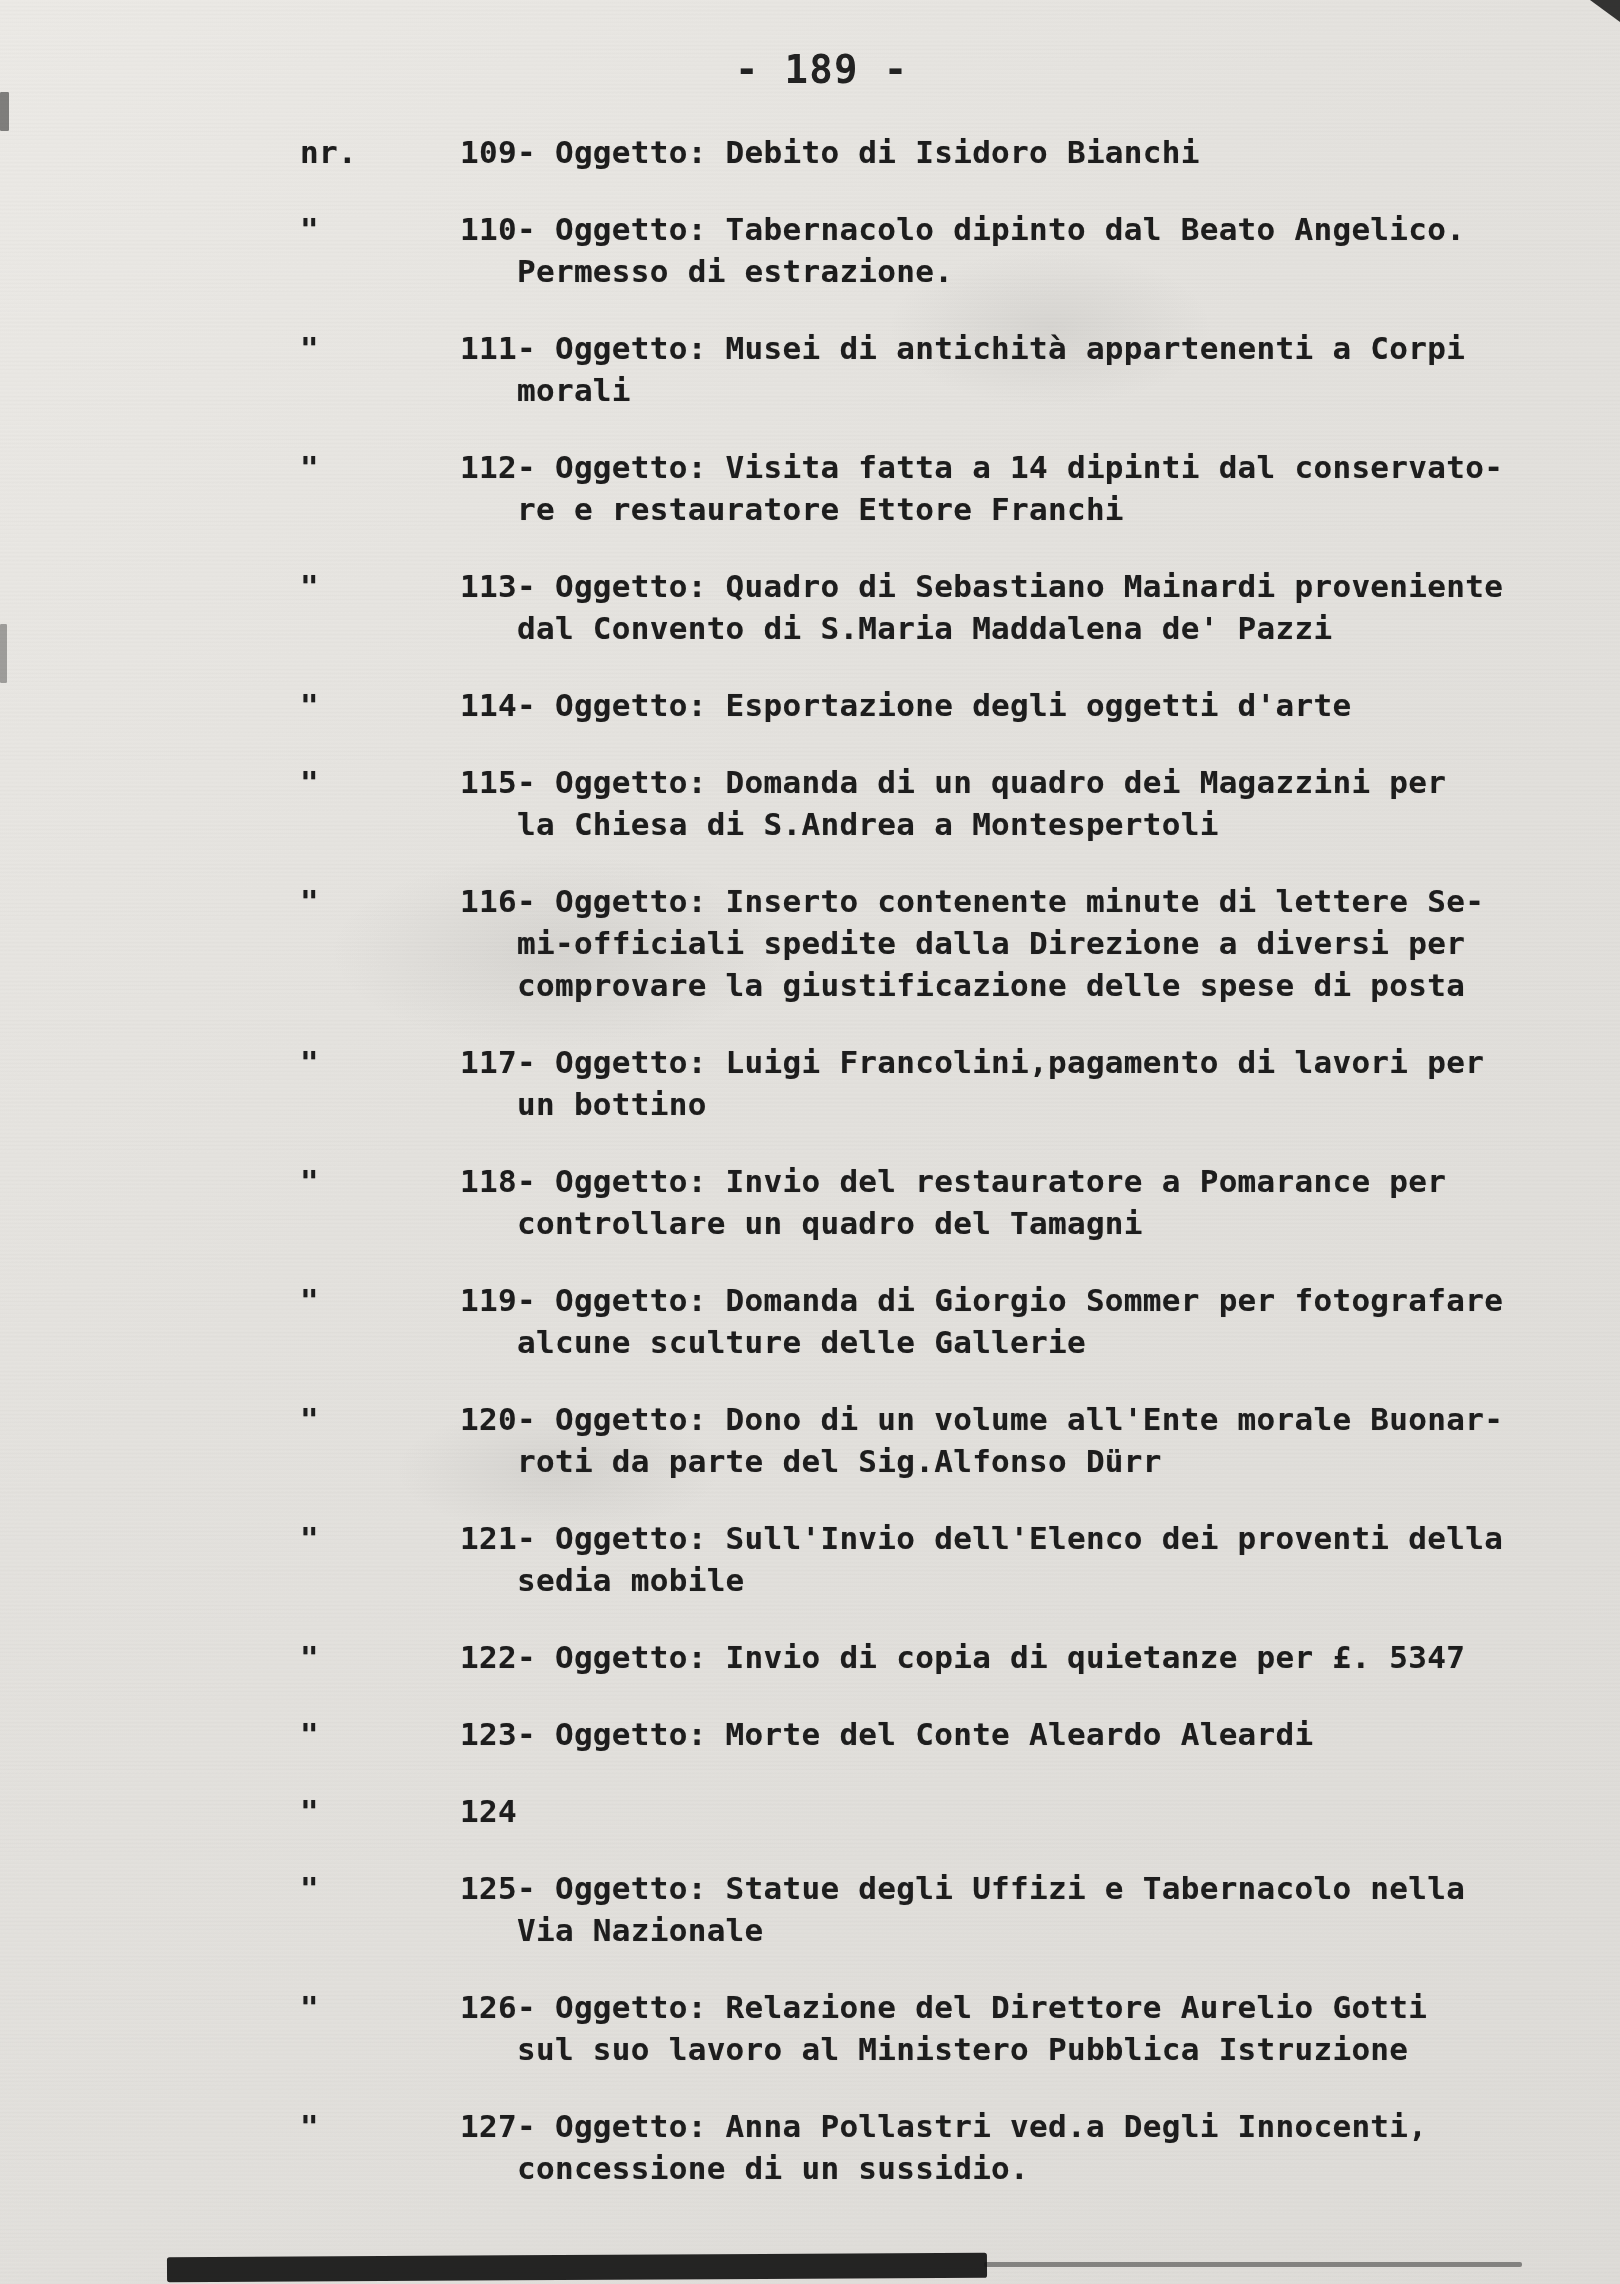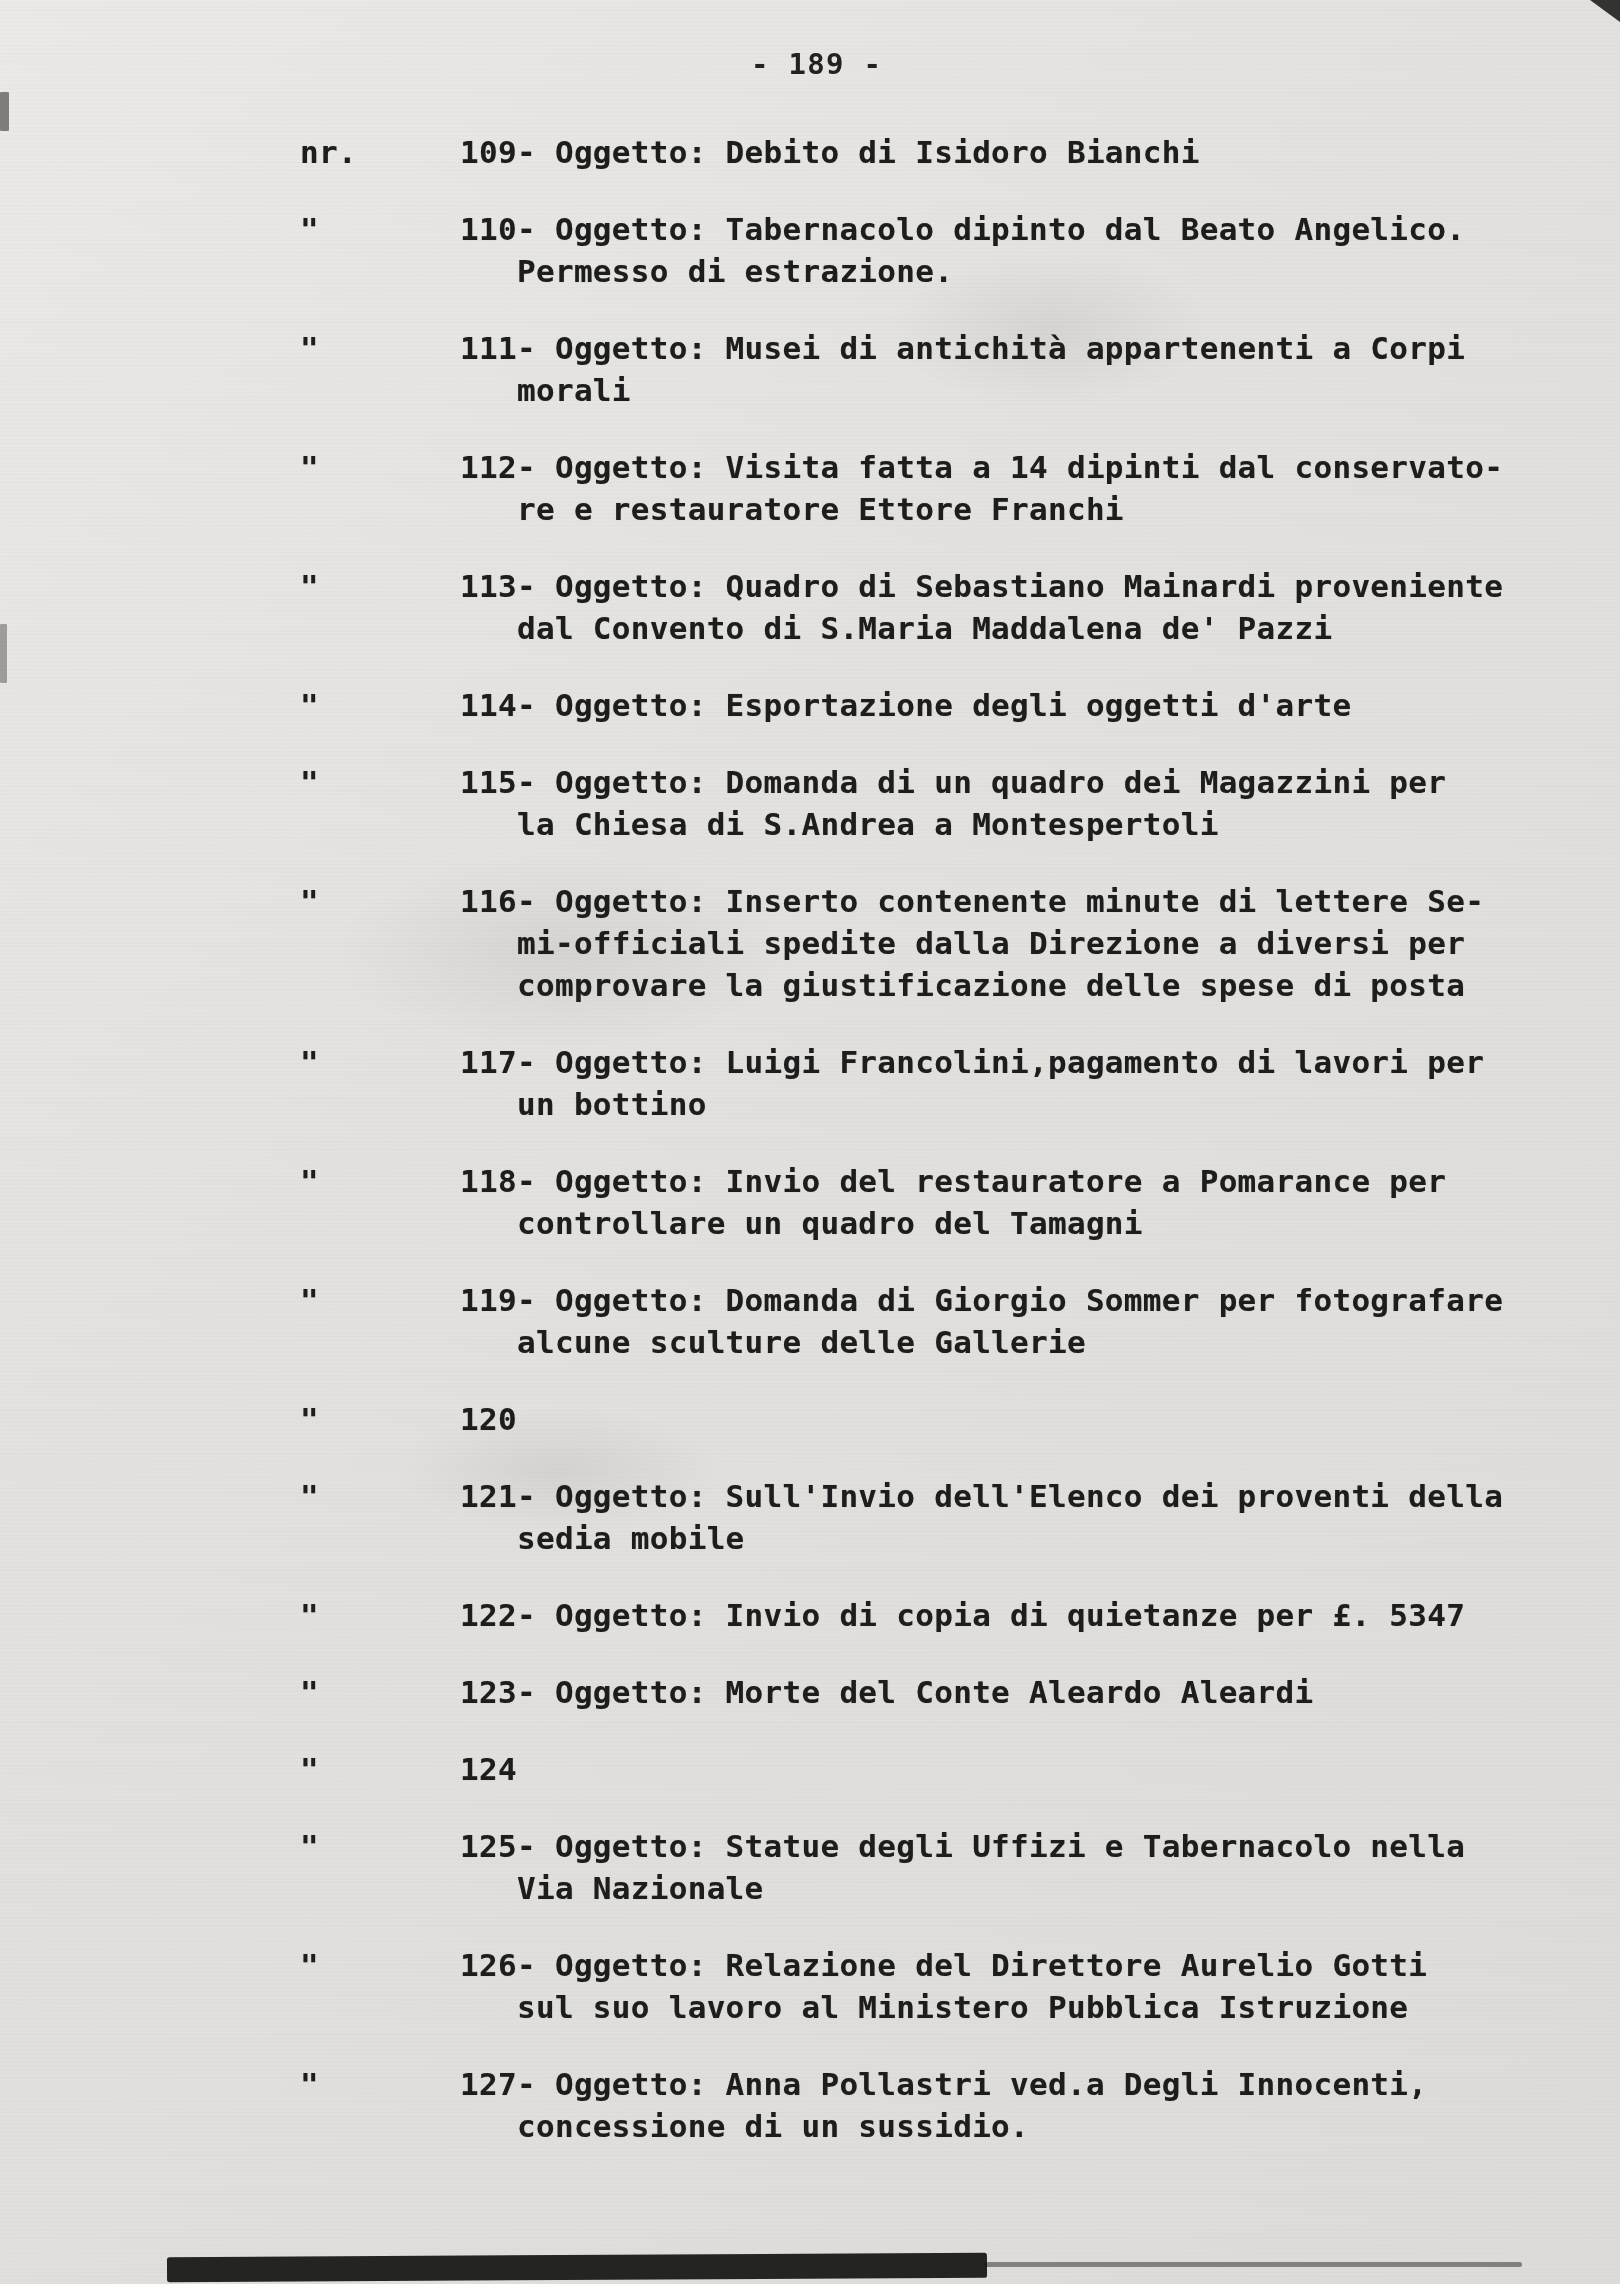--- a/index.html
+++ b/index.html
@@ -13,22 +13,22 @@
     overflow: hidden;
     background:
       repeating-linear-gradient(0deg, rgba(0,0,0,0.012) 0px, rgba(0,0,0,0.0) 2px, rgba(0,0,0,0.018) 3.9px),
       linear-gradient(135deg, #eceae6 0%, #e4e2de 40%, #dedcd8 100%);
     font-family: "DejaVu Sans Mono", "Liberation Mono", monospace;
     color: #1c1c1c;
   }
   .page-number {
     position: absolute;
     top: 47px;
-    left: 751px;
-    font-size: 29px;
+    left: 735px;
+    font-size: 39px;
     font-weight: bold;
     letter-spacing: 1.3px;
     color: #222;
   }
   .entries {
     position: absolute;
     top: 131px;
     left: 0;
     width: 1620px;
     padding-left: 11px;
@@ -187,20 +187,22 @@
     </div>
     <div class="entry">
       <span class="marker">"</span>
       <span class="number">119</span>
       <span class="text">- Oggetto: Domanda di Giorgio Sommer per fotografare
 alcune sculture delle Gallerie</span>
     </div>
     <div class="entry">
       <span class="marker">"</span>
       <span class="number">120</span>
+      <span class="text">- Oggetto: Dono di un volume all'Ente morale Buonar-
+roti da parte del Sig.Alfonso Dürr</span>
     </div>
     <div class="entry">
       <span class="marker">"</span>
       <span class="number">121</span>
       <span class="text">- Oggetto: Sull'Invio dell'Elenco dei proventi della
 sedia mobile</span>
     </div>
     <div class="entry">
       <span class="marker">"</span>
       <span class="number">122</span>

